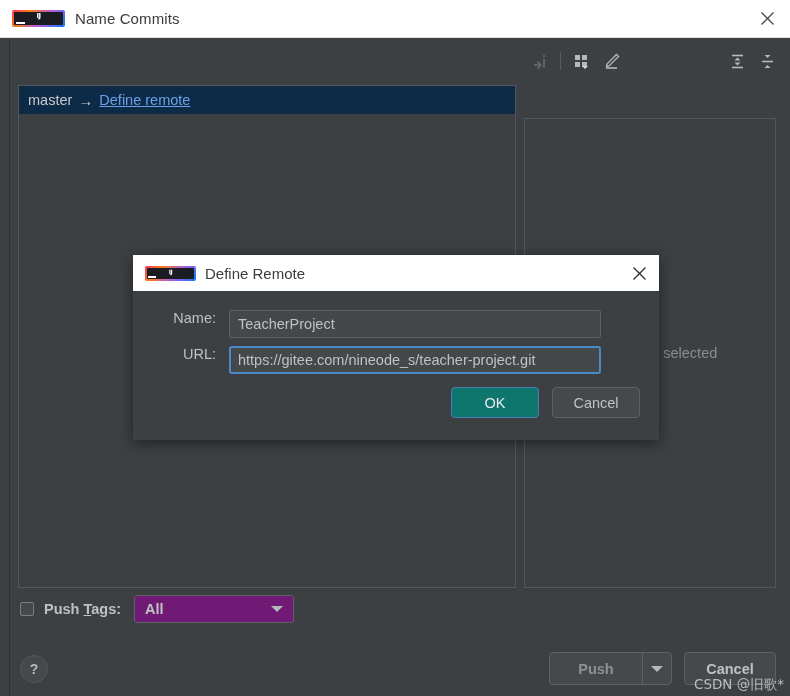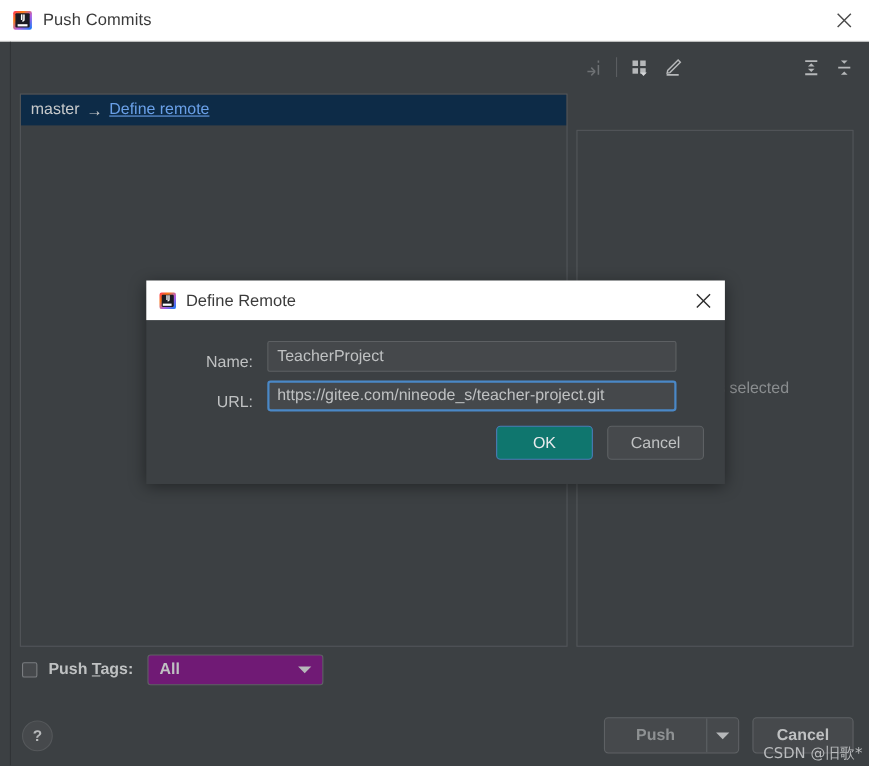--- a/index.html
+++ b/index.html
@@ -50,20 +50,21 @@
   .win-close svg { display: block; }
 
   
   .ij-logo {
     width: 17px; height: 17px;
     position: relative;
     flex: none;
     border-radius: 2px;
     overflow: hidden;
     background: linear-gradient(135deg,#fe315d 0%, #f97a12 28%, #b05ce1 60%, #087cfa 100%);
+    padding-left: 36px;
   }
   .ij-logo::after {
     content: "";
     position: absolute;
     left: 2px; top: 2px; right: 2px; bottom: 2px;
     background: #1b1b24;
     border-radius: 1px;
   }
   .ij-logo .ij-letters {
     position: absolute;
@@ -320,22 +321,22 @@
     width: 28px; height: 26px;
     display: flex; align-items: center; justify-content: center;
   }
   .dlg-content {
     flex: 1;
     position: relative;
   }
   .field-row {
     position: absolute;
     display: flex;
-    align-items: flex-end;
-    left: 14px; right: 0;
+    align-items: flex-start;
+    left: 0; right: 0;
   }
   .field-row.r1 { top: 19px; }
   .field-row.r2 { top: 55px; }
   .field-label {
     width: 96px;
     text-align: right;
     font-size: 14.5px;
     color: #bfc1c2;
     padding-right: 13px;
     box-sizing: border-box;
@@ -390,21 +391,21 @@
 </head>
 <body>
 
 <div id="push-commits-window">
 
   <div class="win-titlebar">
     <div class="ij-logo">
       <div class="ij-letters">IJ</div>
       <div class="ij-underbar"></div>
     </div>
-    <div class="win-title-text">Push Commits</div>
+    <div class="win-title-text">Name Commits</div>
     <div class="win-titlebar-spacer"></div>
     <div class="win-close">
       <svg width="15" height="15" viewBox="0 0 15 15">
         <path d="M1.5 1.5 L13.5 13.5 M13.5 1.5 L1.5 13.5" stroke="#4a4a4a" stroke-width="1.3" fill="none"></path>
       </svg>
     </div>
   </div>
 
   <div class="win-body">
 

